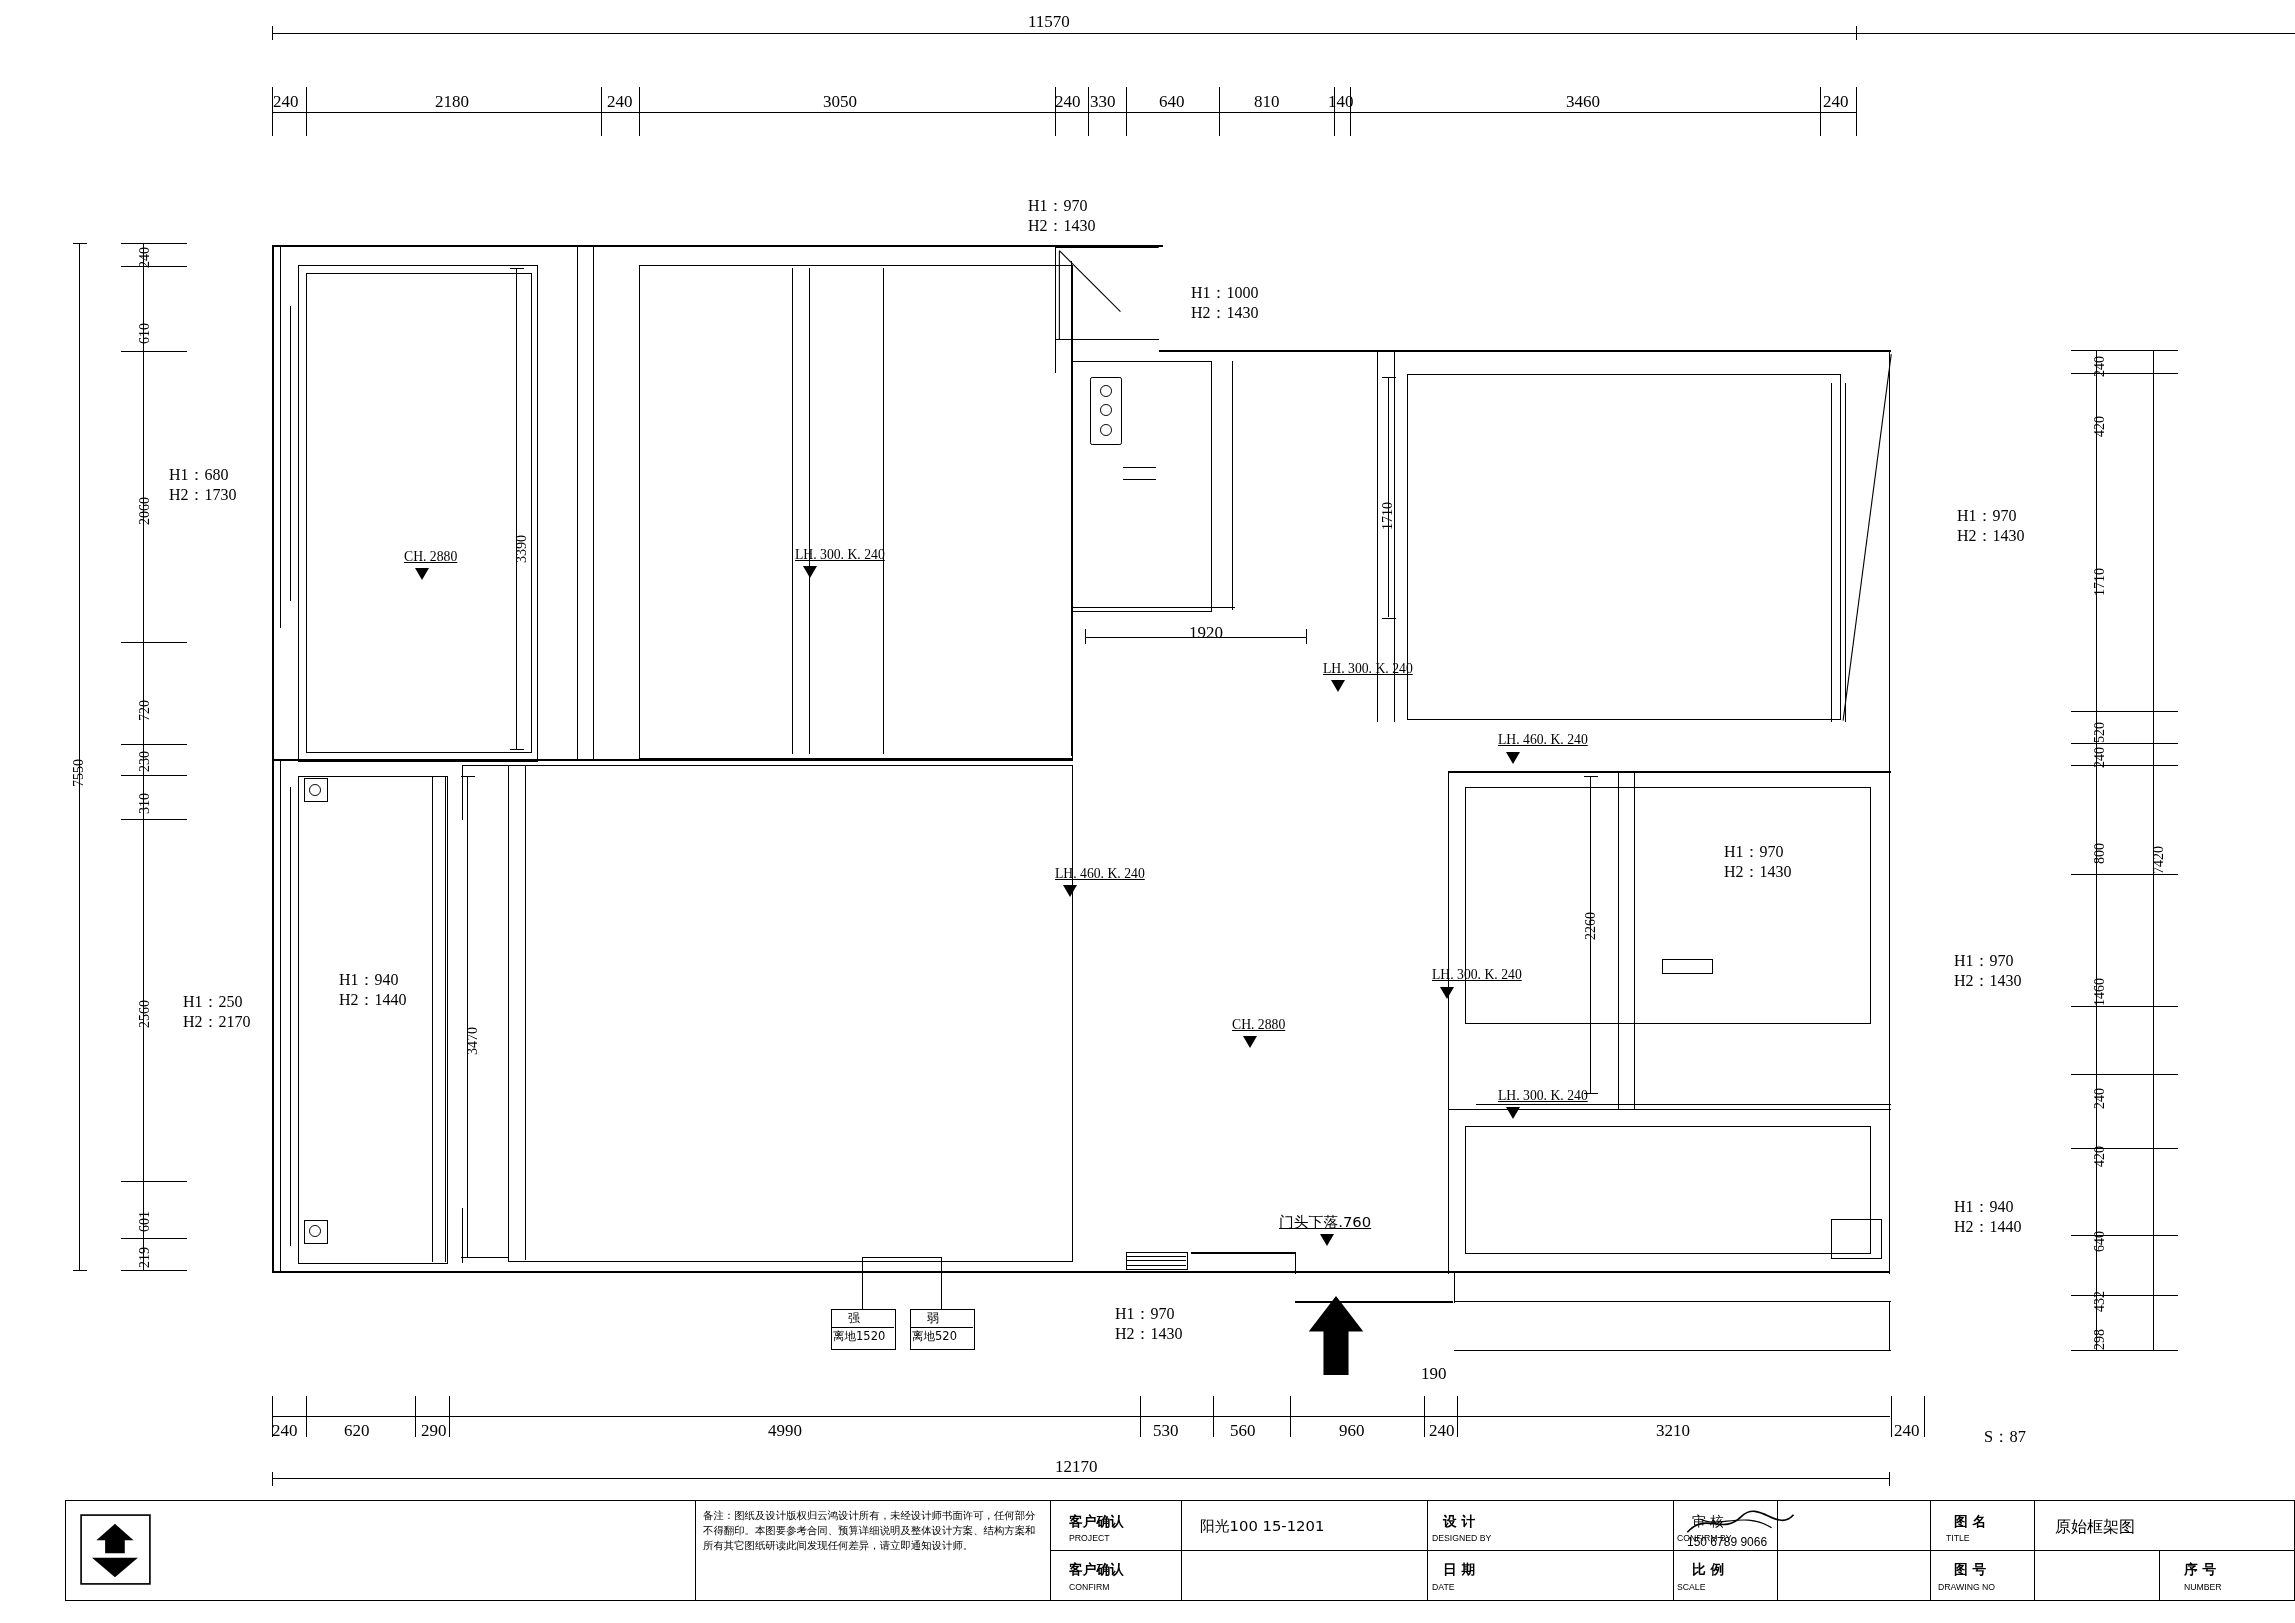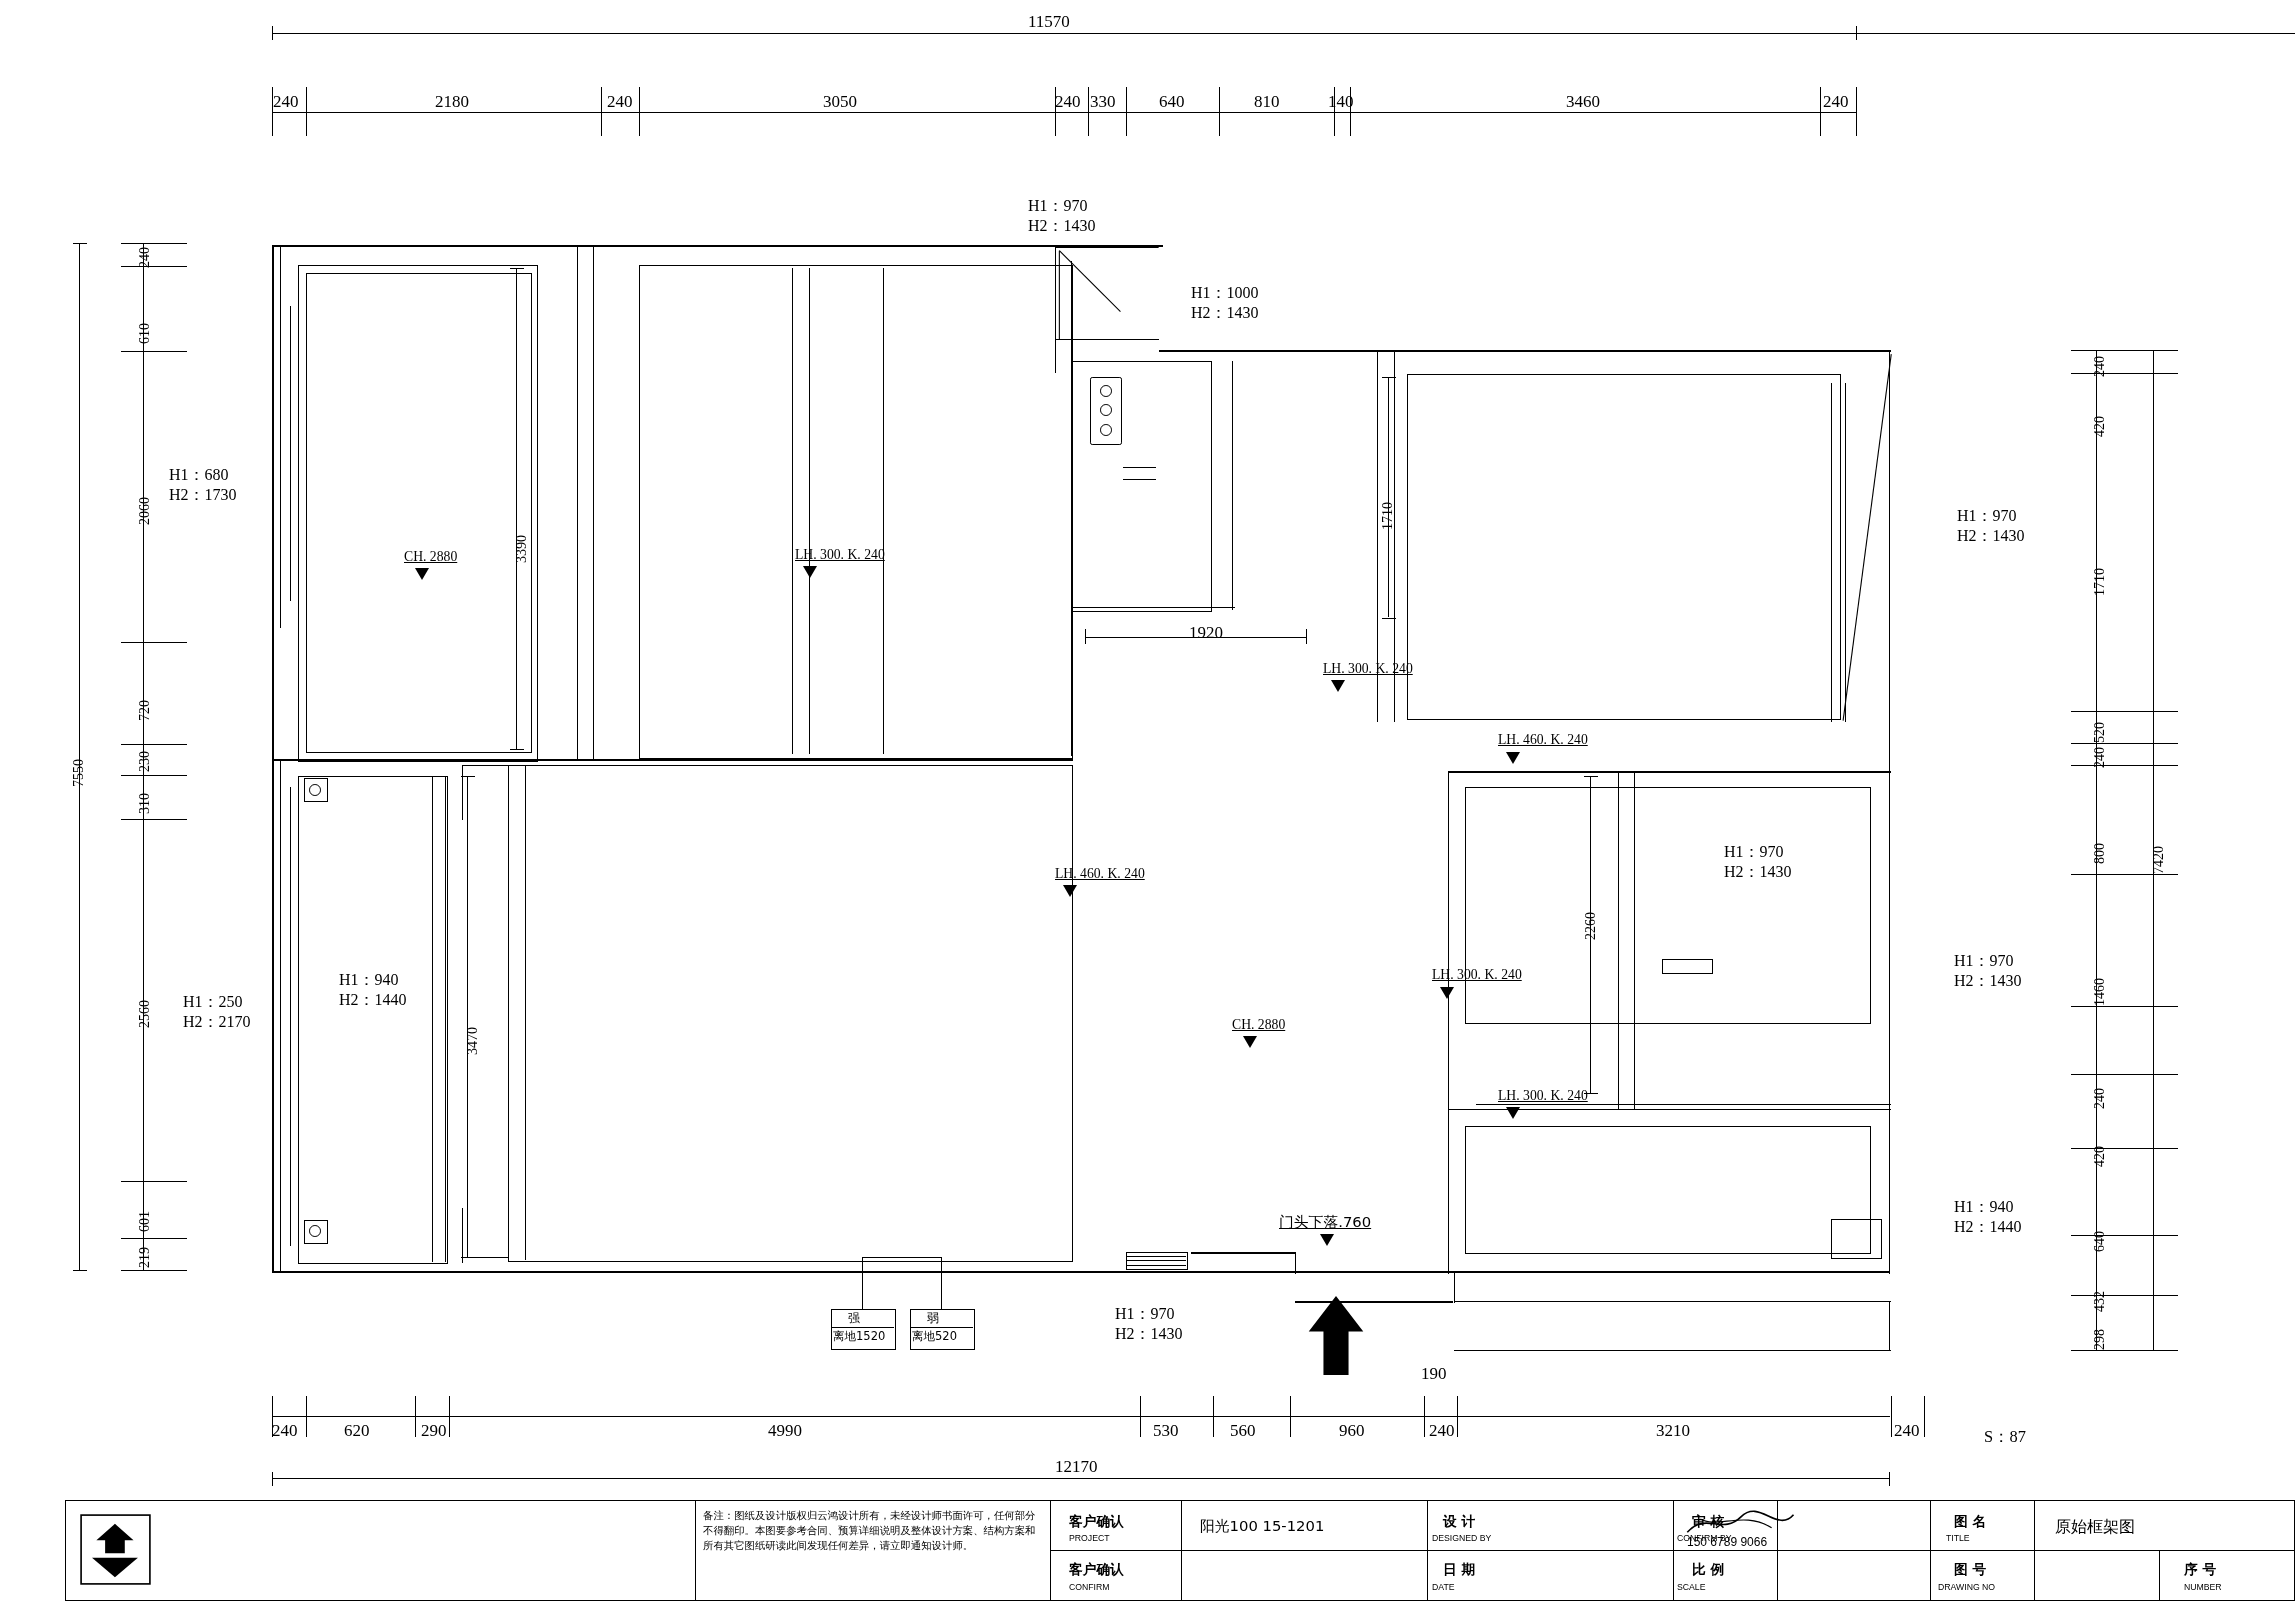--- a/index.html
+++ b/index.html
@@ -393,21 +393,21 @@
 
     <div class="cn" style="position:absolute;left:1377px;top:60px;font-size:13.7px;font-weight:bold;">日 期</div>
     <div style="position:absolute;left:1366px;top:81px;font-size:8.7px;">DATE</div>
 
     <svg style="position:absolute;left:1618px;top:6.6px;width:115px;height:32px;" viewBox="0 0 210 58" width="115" height="32">
       <path d="M6 44 C 40 6, 70 50, 104 16 S 170 46, 200 12" stroke="#000" stroke-width="3" fill="none"></path>
       <path d="M30 20 C 60 38, 110 4, 160 36" stroke="#000" stroke-width="2" fill="none"></path>
     </svg>
     <div style="position:absolute;left:1621px;top:34px;font-size:12px;">150 6789 9066</div>
 
-    <div class="cn" style="position:absolute;left:1626px;top:12px;font-size:13.7px;font-weight:bold;">审 核</div>
+    <div class="cn" style="position:absolute;left:1626px;top:12px;font-size:13.7px;font-weight:normal;">审 核</div>
     <div style="position:absolute;left:1611px;top:32px;font-size:8.7px;">CONFIRM BY</div>
 
     <div class="cn" style="position:absolute;left:1626px;top:60px;font-size:13.7px;font-weight:bold;">比 例</div>
     <div style="position:absolute;left:1611px;top:81px;font-size:8.7px;">SCALE</div>
 
     <div class="cn" style="position:absolute;left:1888px;top:12px;font-size:13.7px;font-weight:bold;">图 名</div>
     <div style="position:absolute;left:1880px;top:32px;font-size:8.7px;">TITLE</div>
     <div class="cn" style="position:absolute;left:1989px;top:16.4px;font-size:16px;">原始框架图</div>
 
     <div class="cn" style="position:absolute;left:1888px;top:60px;font-size:13.7px;font-weight:bold;">图 号</div>

